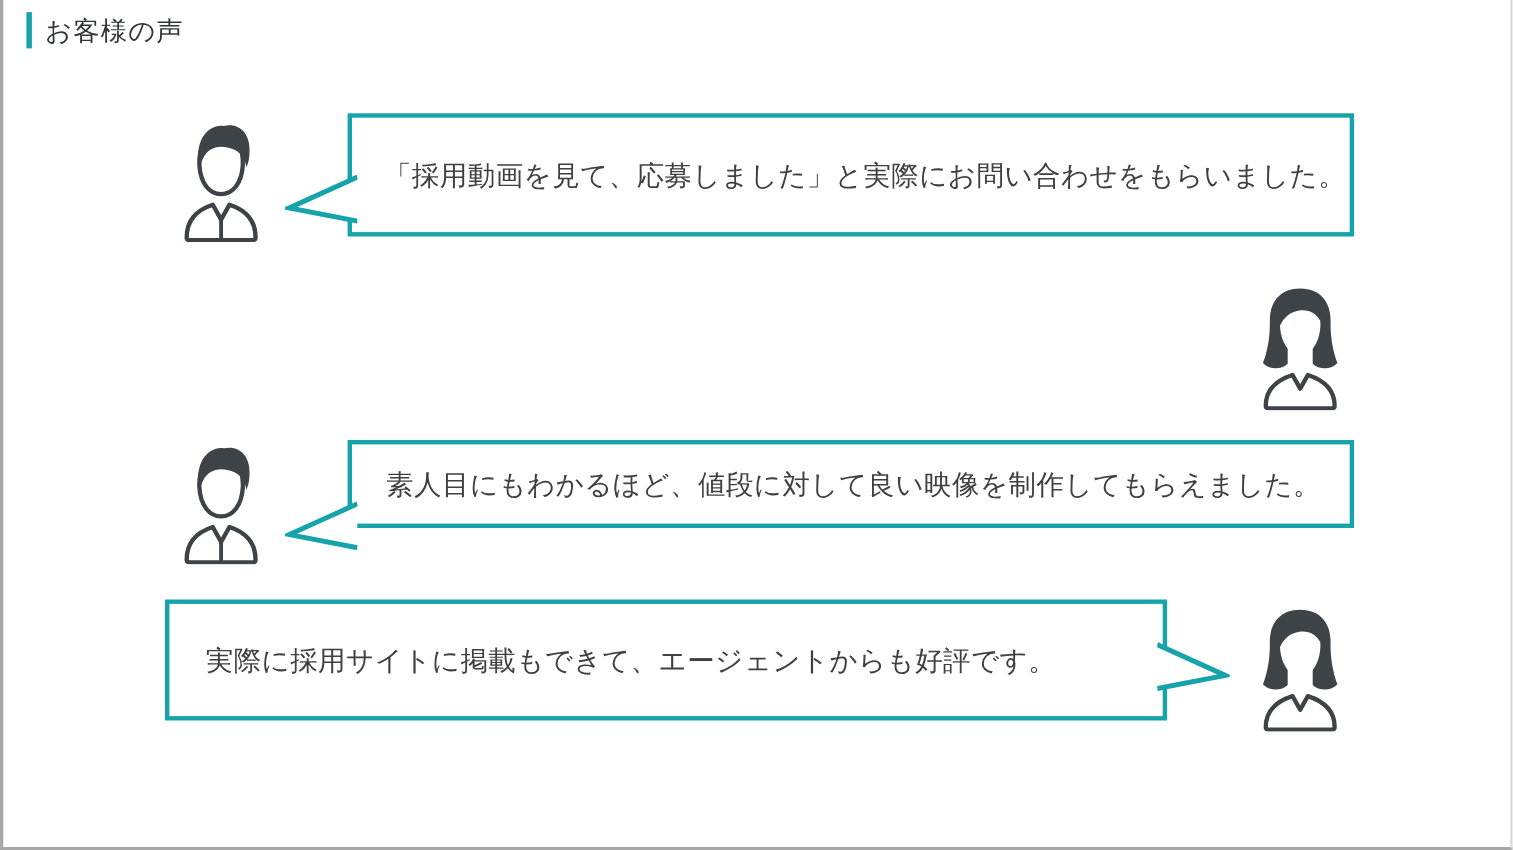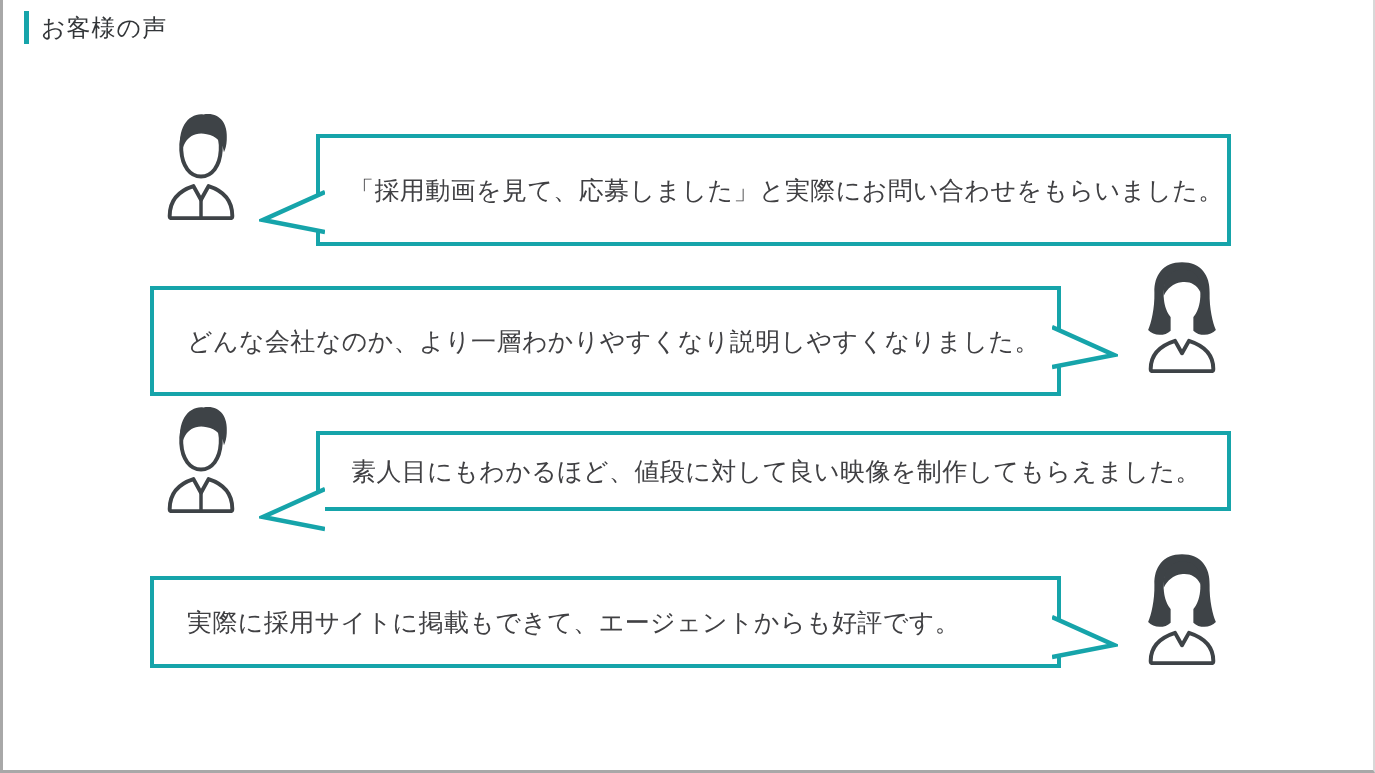--- a/index.html
+++ b/index.html
@@ -13,28 +13,28 @@
   }
 
   
   .section-header{ position:absolute; left:21px; top:11px; display:flex; align-items:flex-end; }
   .accent-bar{ width:5px; height:33px; background:var(--teal); margin-right:12px; }
   .section-title{ font-size:24px; color:#333639; letter-spacing:1px; }
 
   
   .bubble{
     position:absolute; background:#fff; border:4px solid var(--teal);
-    display:flex; align-items:center;margin-top:31px;
+    display:flex; align-items:center;
   }
   .bubble-text{ font-size:25px; color:var(--text); white-space:nowrap; letter-spacing:0.4px; }
 
   .b1{ left:313px; top:103px; width:915px; height:112px; } .b1 .bubble-text{ padding-left:29px; }
   .b2{ left:147px; top:255px; width:911px; height:110px; } .b2 .bubble-text{ padding-left:33px; }
   .b3{ left:313px; top:400px; width:915px; height:80px; } .b3 .bubble-text{ padding-left:31px; }
-  .b4{ left:147px; top:545px; width:911px; height:92px; } .b4 .bubble-text{ padding-left:33px; }
+  .b4{ left:147px; top:545px; width:911px; height:110px; } .b4 .bubble-text{ padding-left:33px; }
 
   .tail{ position:absolute; display:block; }
   .tail-left{ left:-61px; top:51px; }
   .tail-right{ right:-61px; top:34px; }
 
   
   .avatar{ position:absolute; width:80px; height:116px; }
   .a1{ left:158px; top:104px; }
   .a2{ left:1139px; top:257px; }
   .a3{ left:158px; top:397px; }
@@ -60,27 +60,20 @@
     </svg>
   </div>
   <div class="bubble b1">
     <svg class="tail tail-left" width="66" height="46" viewBox="0 0 66 46">
       <polygon points="66,3 4,31 66,43" fill="#ffffff"></polygon>
       <path d="M66 3 L4 31 L66 43" fill="none" stroke="#16a4aa" stroke-width="4.5"></path>
     </svg>
     <div class="bubble-text">「採用動画を見て、応募しました」と実際にお問い合わせをもらいました。</div>
   </div>
 
-  <div class="bubble b2">
-    <svg class="tail tail-right" width="66" height="46" viewBox="0 0 66 46">
-      <polygon points="0,3 62,31 0,43" fill="#ffffff"></polygon>
-      <path d="M0 3 L62 31 L0 43" fill="none" stroke="#16a4aa" stroke-width="4.5"></path>
-    </svg>
-    <div class="bubble-text">どんな会社なのか、より一層わかりやすくなり説明しやすくなりました。</div>
-  </div>
   <div class="avatar a2">
     <svg viewBox="0 0 68 100">
       <path d="M34 4.5 C17.5 4.5 9.8 16 10.2 30.5 C10.5 44.5 7.5 56.5 4.8 63 C9.5 68.5 19.5 68.3 24.2 63.5 L24.2 33 C24.2 26.5 28.5 21 34 21 C39.5 21 43.8 26.5 43.8 33 L43.8 63.5 C48.5 68.3 58.5 68.5 63.2 63 C60.5 56.5 57.5 44.5 57.8 30.5 C58.2 16 50.5 4.5 34 4.5 Z" fill="#3e4347"></path>
       <path d="M34 12.5 C44.8 12.5 50.3 21.5 49.8 34 C49.2 47 42.8 56.5 34 56.5 C25.2 56.5 18.8 47 18.2 34 C17.7 21.5 23.2 12.5 34 12.5 Z" fill="#fff"></path>
       <path d="M18.3 33.5 C16.8 19 24.5 10.5 34.2 11 C44.5 10.3 51 17.5 50 30.5 C46.2 23 40.2 20.8 33.2 21.8 C26.5 22.8 21.3 27 18.3 33.5 Z" fill="#3e4347"></path>
       <path d="M7 96.5 C7 83 16.5 76 28 72.3 L34 83 L40 72.3 C51.5 76 61 83 61 96.5 Q61 98.5 58.8 98.5 L9.2 98.5 Q7 98.5 7 96.5 Z" fill="#fff" stroke="#3e4347" stroke-width="3.4" stroke-linejoin="round"></path>
     </svg>
   </div>
 
   <div class="avatar a3">

